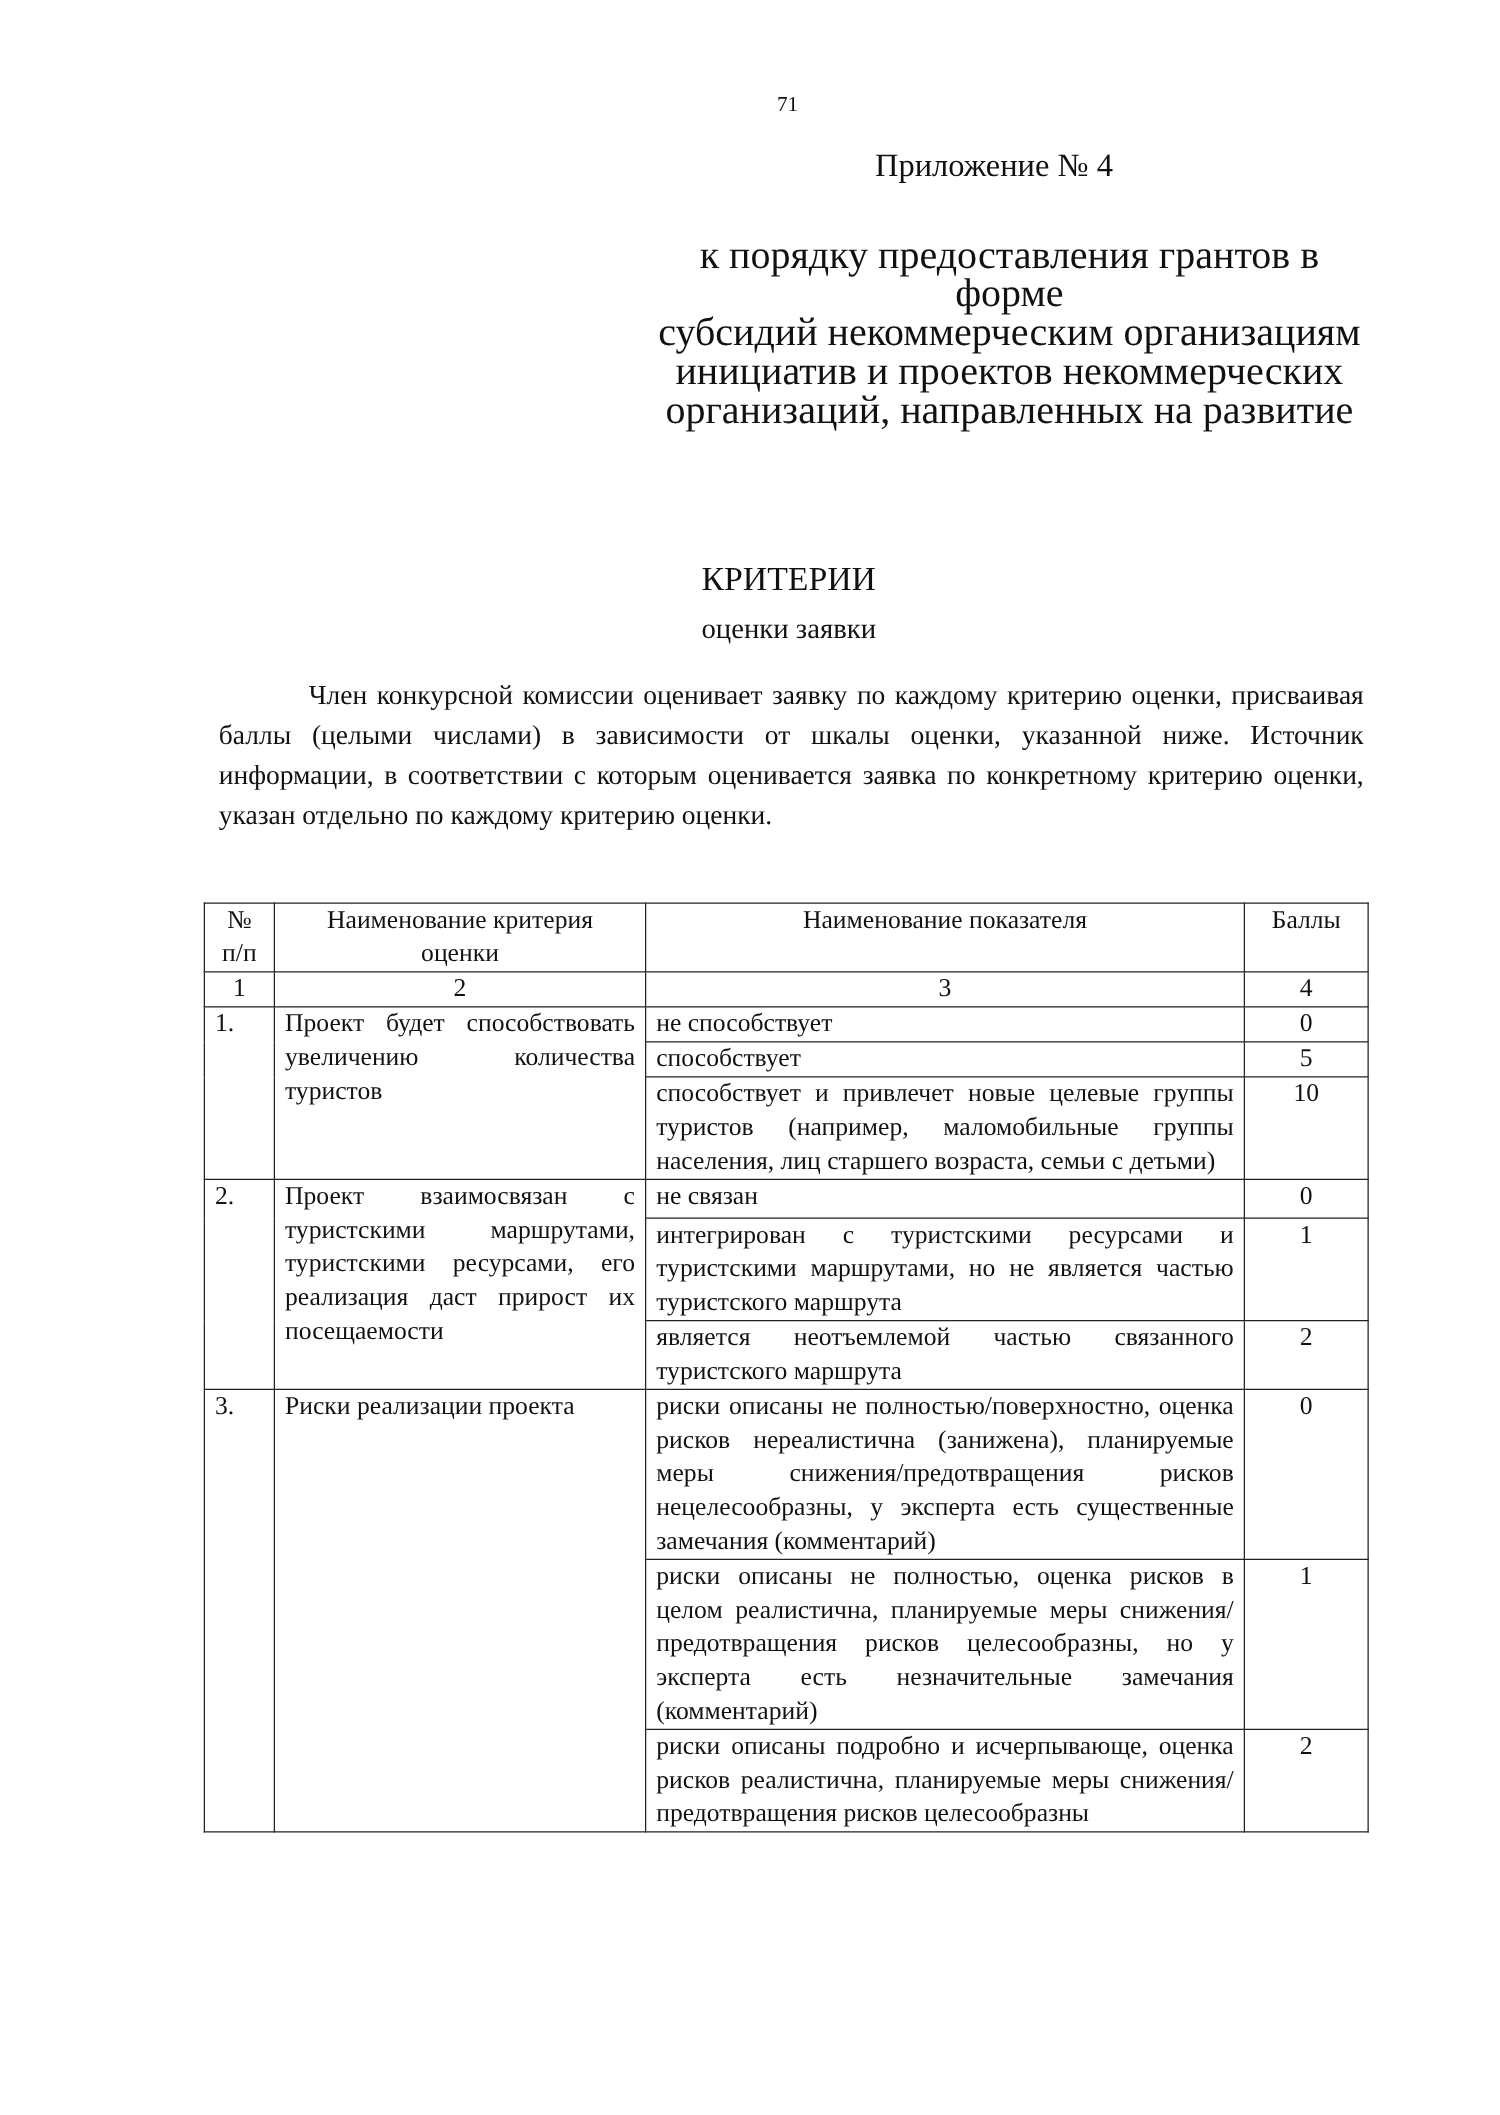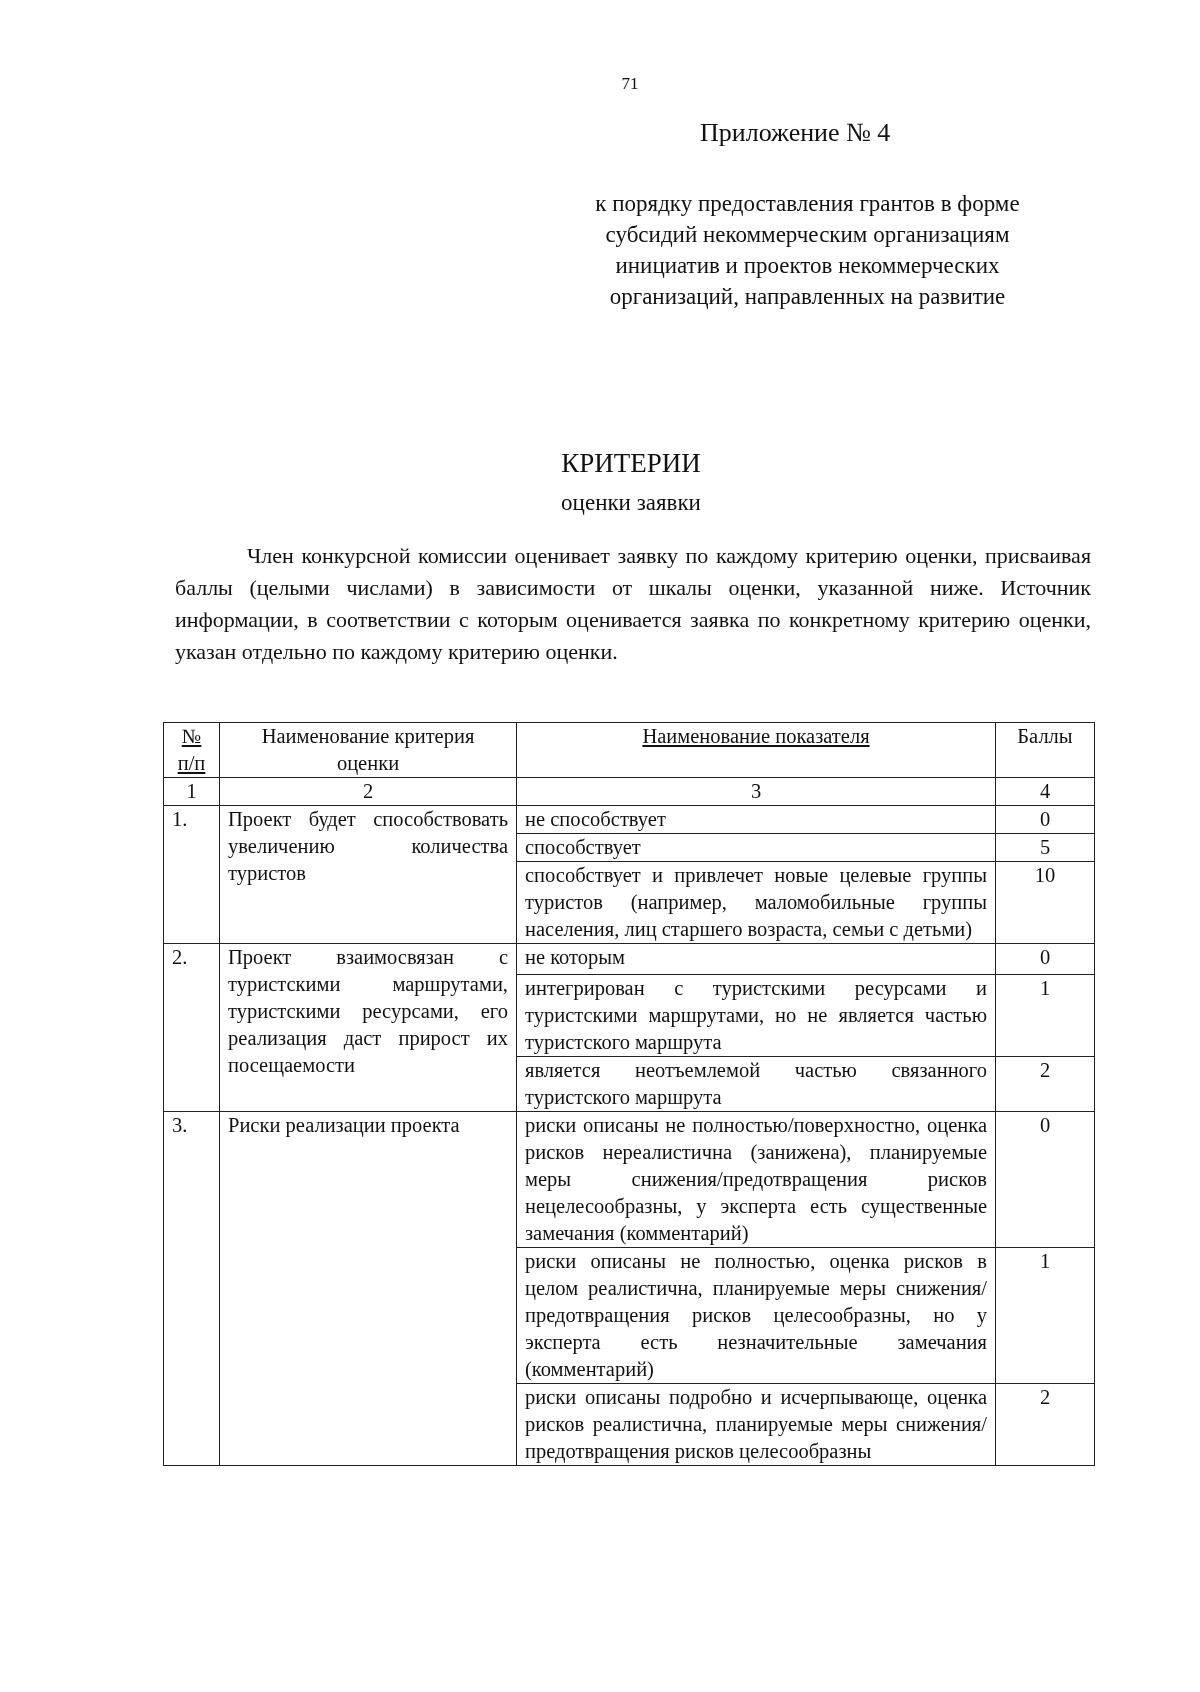--- a/index.html
+++ b/index.html
@@ -10,21 +10,21 @@
     }
     .page-number {
       position: absolute; top: 74px; left: 0; width: 1260px; text-align: center;
       font-size: 17px;
     }
     .appendix-title {
       position: absolute; top: 118px; left: 700px; font-size: 26px; text-align: right;
     }
     .appendix-subtitle {
       position: absolute; top: 188px; left: 520px; width: 575px;
-      text-align: center; font-size: 23px; line-height: 31px;
+      text-align: center; font-size: 32px; line-height: 31px;
     }
     .doc-title {
       position: absolute; top: 448px; left: 0; width: 1262px; text-align: center;
       font-size: 27px;
     }
     .doc-subtitle {
       position: absolute; top: 490px; left: 0; width: 1262px; text-align: center;
       font-size: 23px;
     }
     .intro {
@@ -36,21 +36,21 @@
       position: absolute; top: 722px; left: 163px; width: 932px;
       border-collapse: collapse; font-size: 20.5px; line-height: 27px;
     }
     table.criteria td, table.criteria th {
       border: 1.5px solid #222; padding: 0 8px; vertical-align: top; font-weight: normal;
     }
     .c1 { width: 39px; text-align: left; }
     .c2 { width: 280px; }
     .c3 { width: 462px; text-align: justify; }
     .c4 { width: 82px; text-align: center; }
-    .center { text-align: center; text-decoration: underline; }
+    .center { text-align: center; }
     .hdr th { text-align: center; height: 54px; }
     .idx td { text-align: center; height: 26px; }
     .crit { text-align: justify; }
   </style>
 </head>
 <body>
 
 <div class="page-number">71</div>
 
 <div class="appendix-title">Приложение № 4</div>
@@ -93,21 +93,21 @@
     <td class="c4">5</td>
   </tr>
   <tr>
     <td class="c3">способствует и привлечет новые целевые группы туристов (например, маломобильные группы населения, лиц старшего возраста, семьи с детьми)</td>
     <td class="c4">10</td>
   </tr>
 
   <tr>
     <td rowspan="3">2.</td>
     <td rowspan="3" class="crit">Проект взаимосвязан с туристскими маршрутами, туристскими ресурсами, его реализация даст прирост их посещаемости</td>
-    <td class="c3" style="height:30px">не которым</td>
+    <td class="c3" style="height:30px">не связан</td>
     <td class="c4">0</td>
   </tr>
   <tr>
     <td class="c3">интегрирован с туристскими ресурсами и туристскими маршрутами, но не является частью туристского маршрута</td>
     <td class="c4">1</td>
   </tr>
   <tr>
     <td class="c3">является неотъемлемой частью связанного туристского маршрута</td>
     <td class="c4">2</td>
   </tr>

